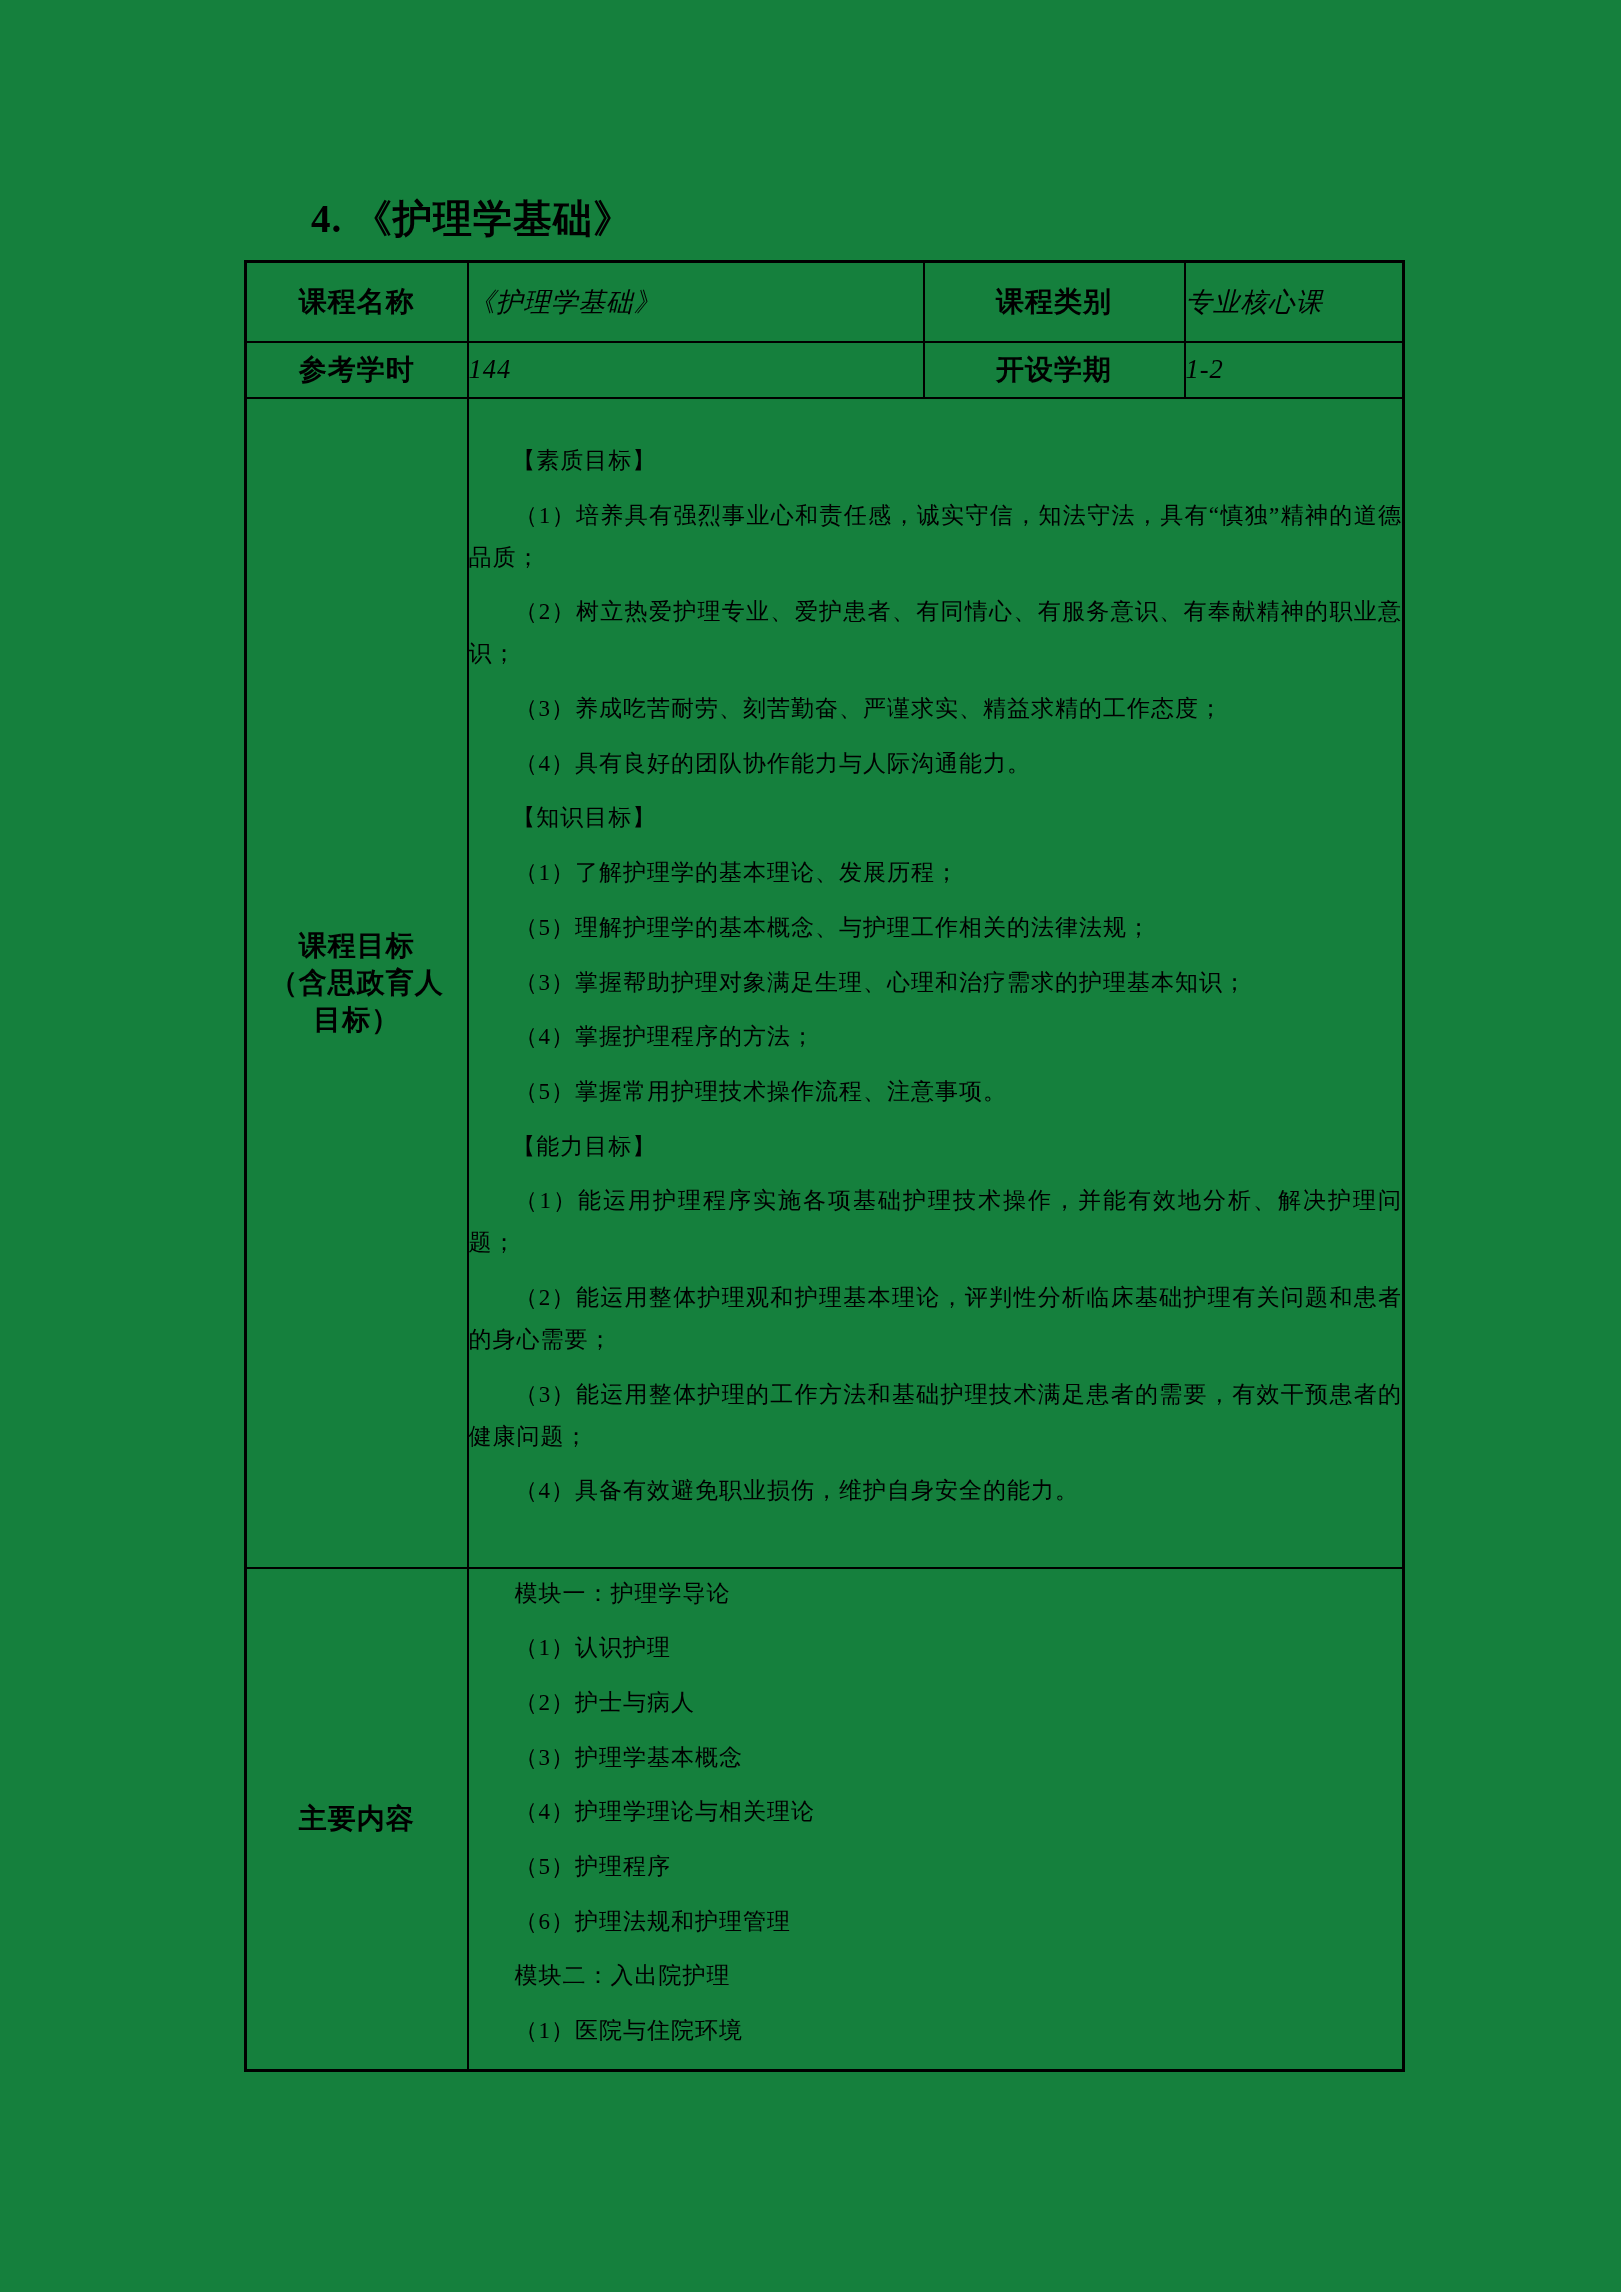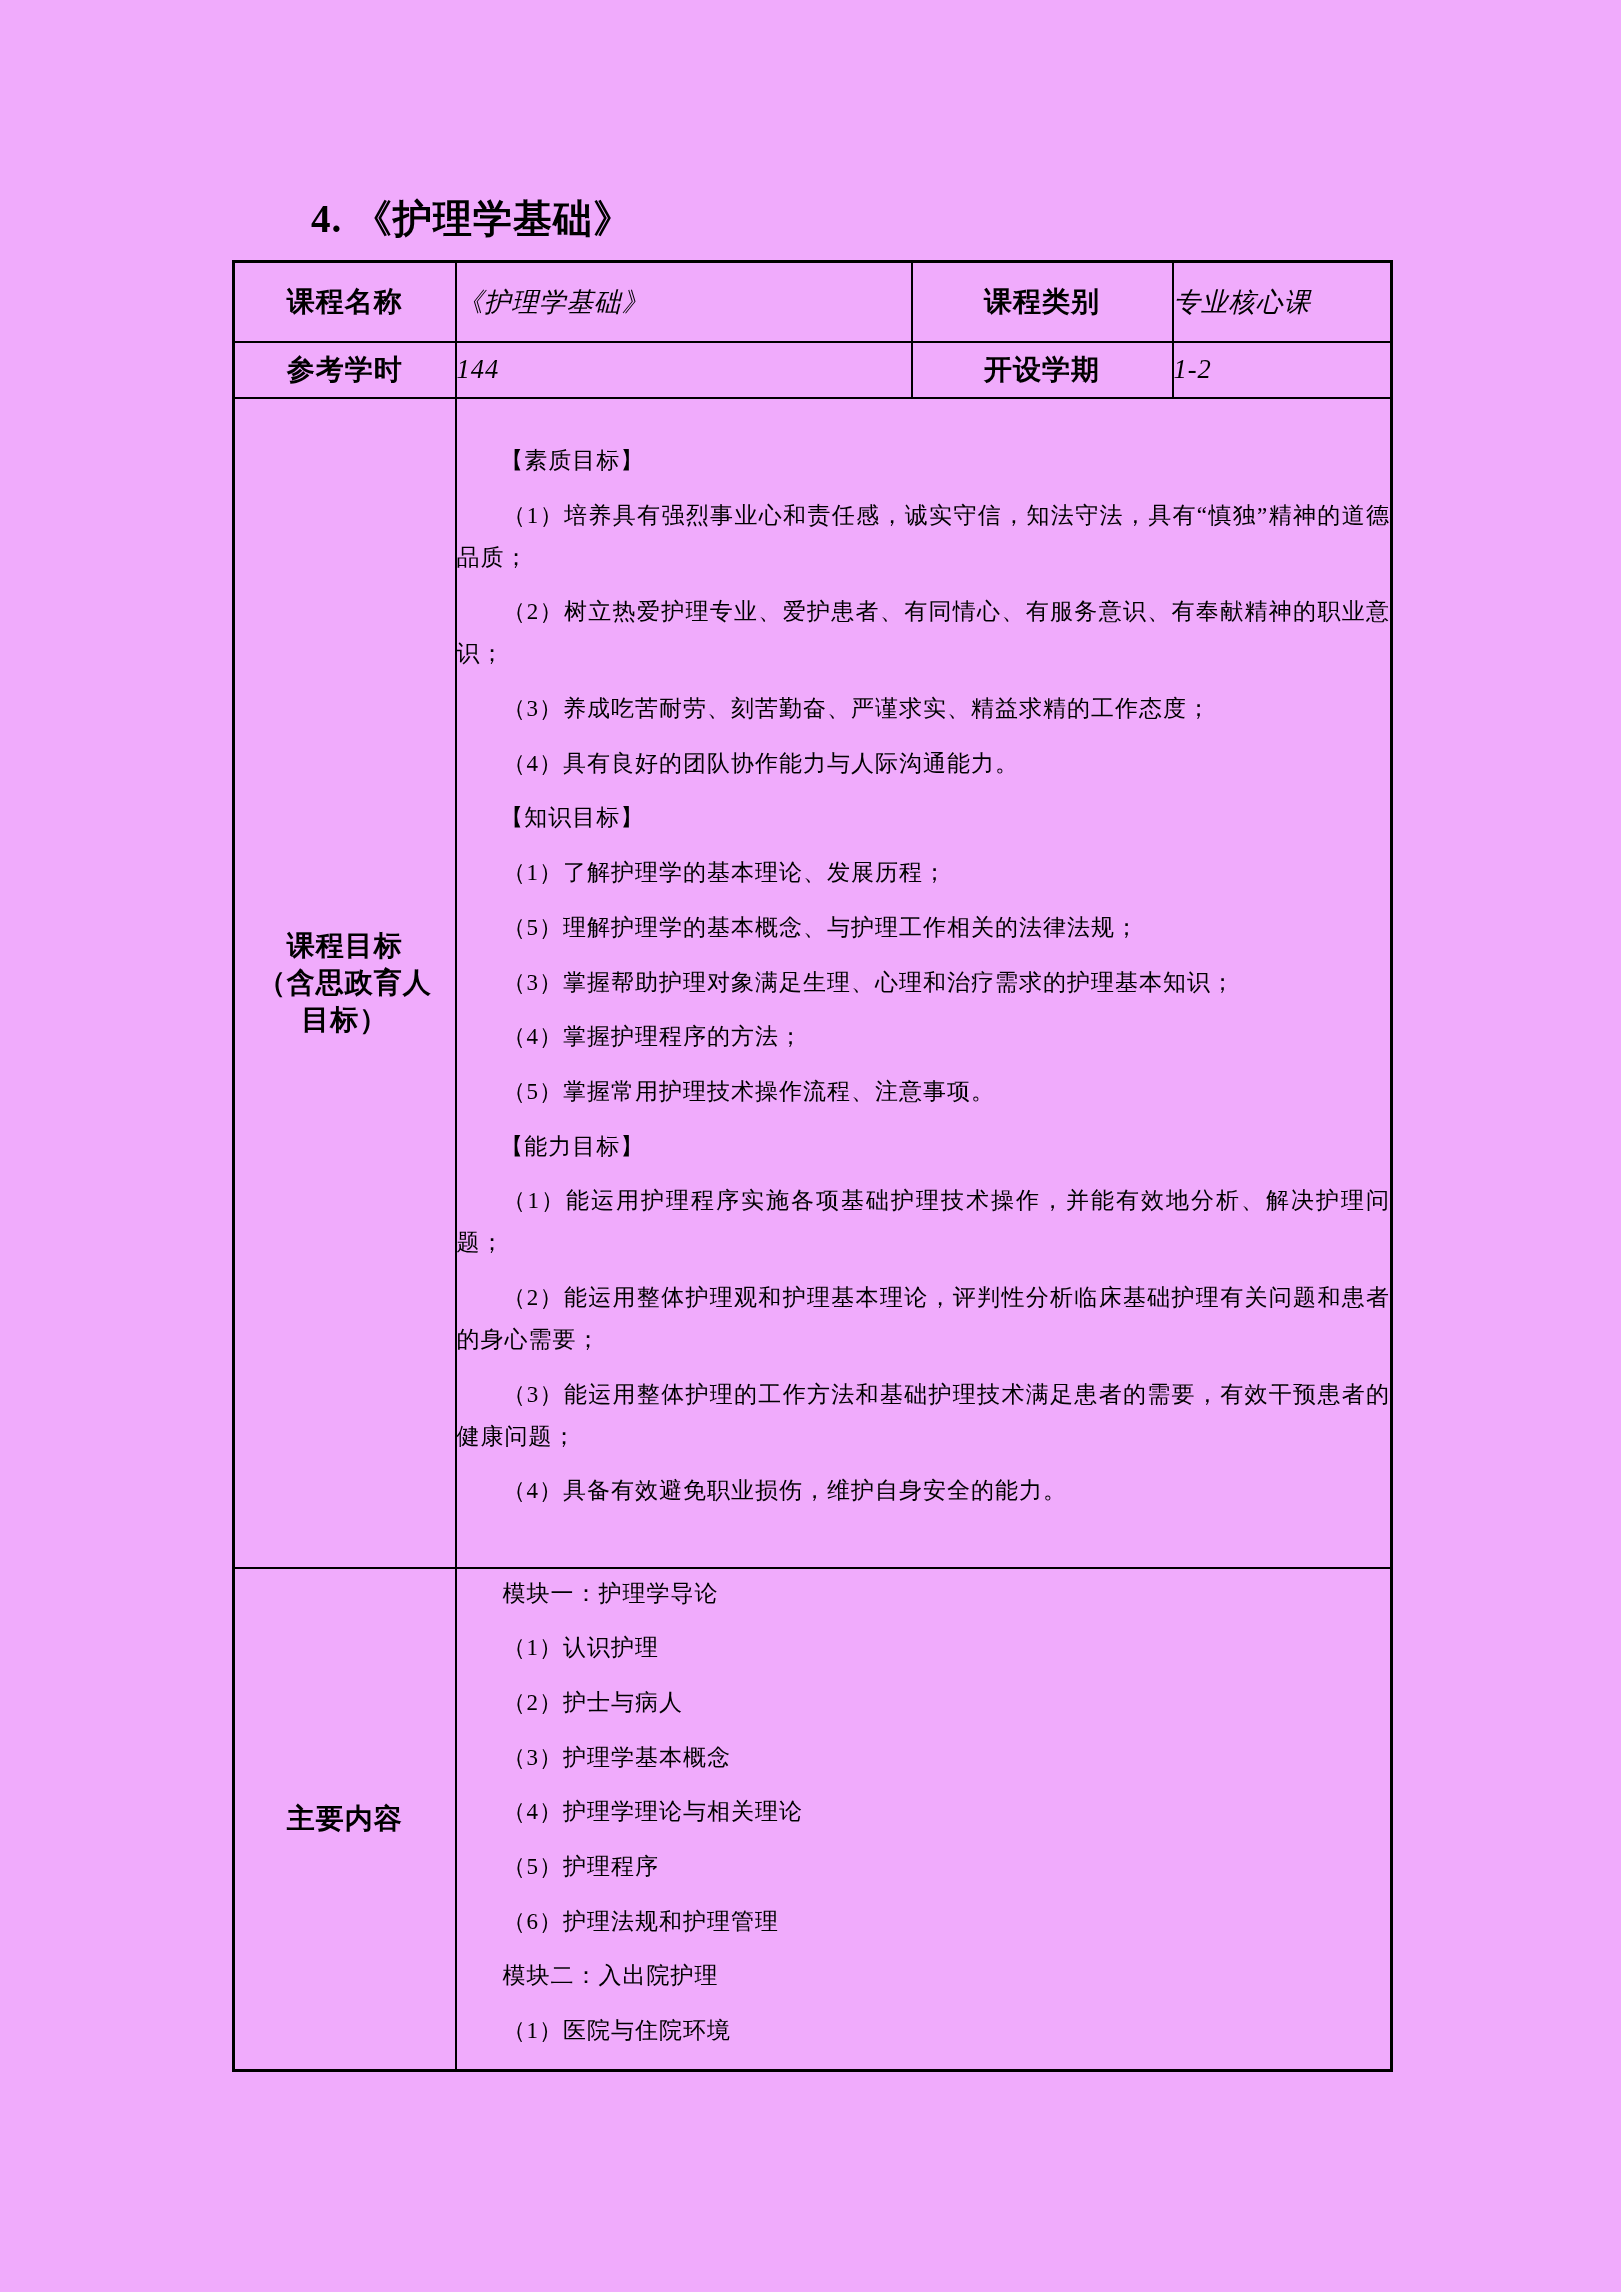--- a/index.html
+++ b/index.html
@@ -5,37 +5,37 @@
   html, body {
     margin: 0;
     padding: 0;
     background: #888;
   }
   .page {
     position: relative;
     width: 1621px;
     height: 2293px;
     margin: 0 auto;
-    background: #f0abfc;
+    background: #15803d;
     color: #000000;
     font-family: "Liberation Serif", "DejaVu Serif", serif;
     overflow: hidden;
   }
   .doc-heading {
     position: absolute;
     left: 311px;
     top: 192px;
     font-size: 39px;
     font-weight: 700;
     letter-spacing: 1px;
     white-space: nowrap;
   }
   table.course-table {
     position: absolute;
-    left: 232px;
+    left: 244px;
     top: 260px;
     width: 1157px;
     border-collapse: collapse;
     table-layout: fixed;
     border: 3.9px solid #000;
   }
   table.course-table td {
     border: 2.9px solid #000;
     padding: 0;
     vertical-align: middle;

